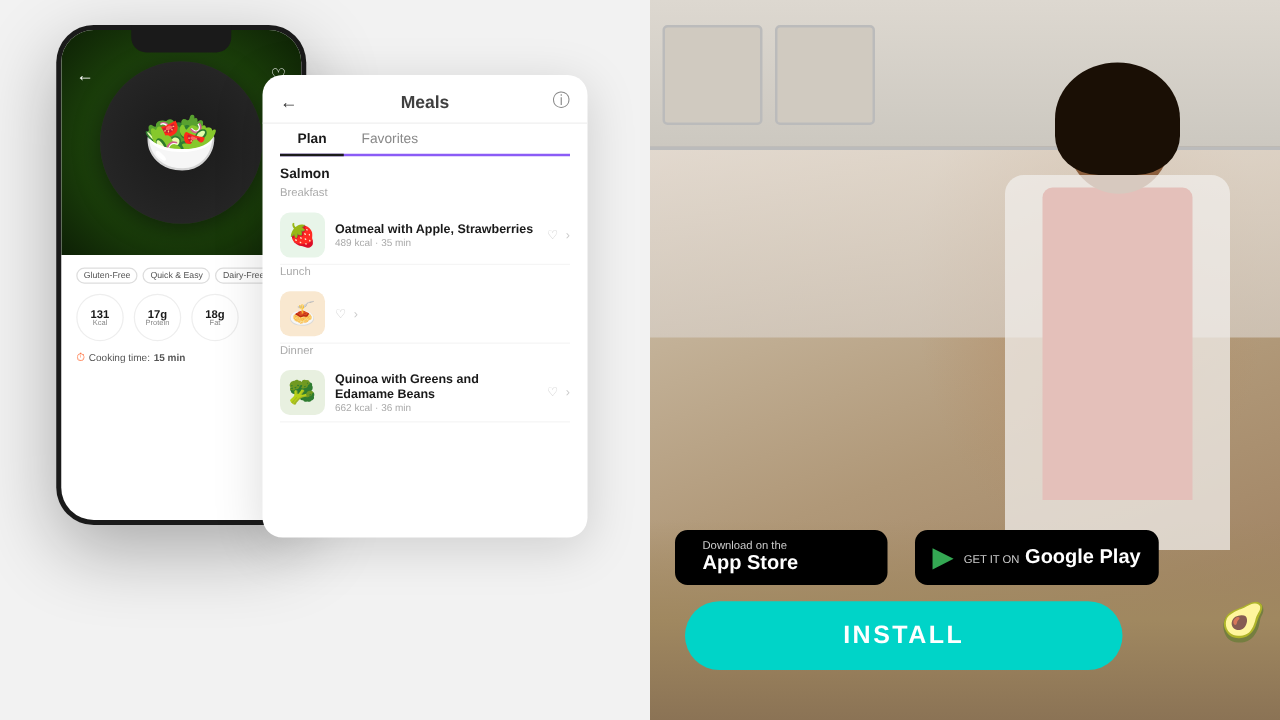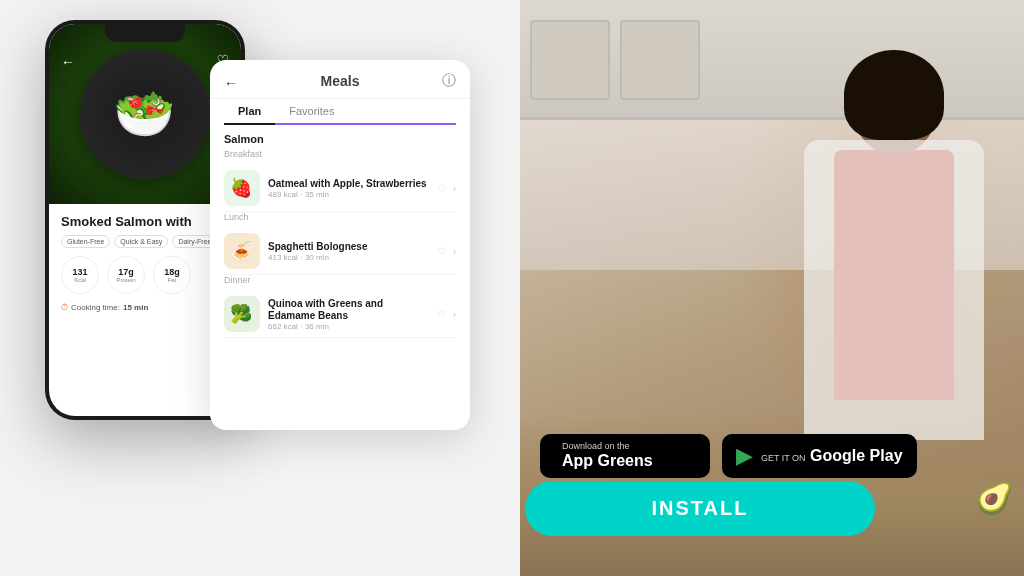--- a/index.html
+++ b/index.html
@@ -269,24 +269,24 @@
     
     .right-section {
       width: 504px;
       height: 576px;
       position: relative;
       overflow: hidden;
     }
     
     .store-buttons {
       position: absolute;
-      bottom: 98px;
+      bottom: 108px;
       left: 20px;
       display: flex;
-      gap: 12px;
+      gap: 22px;
       z-index: 10;
     }
     .app-store-btn {
       background: #000;
       color: #fff;
       border-radius: 10px;
       padding: 8px 14px;
       display: flex;
       align-items: center;
       gap: 8px;
@@ -331,21 +331,21 @@
       line-height: 1;
     }
     .google-main {
       font-size: 16px;
       font-weight: 600;
       line-height: 1.2;
     }
     .install-btn {
       position: absolute;
       bottom: 40px;
-      left: 5px;
+      left: 28px;
       background: #00d4c8;
       color: #fff;
       font-size: 20px;
       font-weight: 800;
       letter-spacing: 2px;
       border: none;
       border-radius: 35px;
       padding: 16px 0;
       width: 350px;
       text-align: center;
@@ -380,21 +380,20 @@
     <div class="phone-notch"></div>
     <div class="phone-screen">
       <div class="phone-food-img">
         <div class="phone-back-arrow">←</div>
         <div class="phone-heart">♡</div>
         <div class="phone-food-plate">
           <span class="food-emoji">🥗</span>
         </div>
       </div>
       <div class="phone-content">
-        <div class="phone-title">Smoked Salmon with</div>
         <div class="phone-tags">
           <span class="phone-tag">Gluten-Free</span>
           <span class="phone-tag">Quick &amp; Easy</span>
           <span class="phone-tag">Dairy-Free</span>
         </div>
         <div class="phone-stats">
           <div class="phone-stat">
             <span class="phone-stat-val">131</span>
             <span class="phone-stat-label">Kcal</span>
           </div>
@@ -441,27 +440,20 @@
         </div>
         <div class="meal-actions">
           <span class="meal-heart">♡</span>
           <span class="meal-chevron">›</span>
         </div>
       </div>
 
       <div class="card-subtitle">Lunch</div>
       <div class="meal-item">
         <div class="meal-img" style="background:#f9e8d0;">🍝</div>
-        <div class="meal-info">
-          <div class="meal-name">Spaghetti Bolognese</div>
-          <div class="meal-meta">
-            <span>413 kcal</span>
-            · <span>30 min</span>
-          </div>
-        </div>
         <div class="meal-actions">
           <span class="meal-heart">♡</span>
           <span class="meal-chevron">›</span>
         </div>
       </div>
 
       <div class="card-subtitle">Dinner</div>
       <div class="meal-item">
         <div class="meal-img" style="background:#e8f0e0;">🥦</div>
         <div class="meal-info">
@@ -504,21 +496,21 @@
     <div style="position:absolute;top:130px;right:50px;width:120px;height:250px;background:#c0392b;border-radius:8px 8px 0 0;z-index:1;"></div>
   </div>
 
   <div class="counter-food">🥑</div>
 
   <div class="store-buttons">
     <div class="app-store-btn">
       <span class="app-store-icon"></span>
       <div class="app-store-text">
         <span class="app-store-sub">Download on the</span>
-        <span class="app-store-main">App Greens</span>
+        <span class="app-store-main">App Store</span>
       </div>
     </div>
     <div class="google-play-btn">
       <span class="google-play-icon" style="color:#34a853;font-size:22px;">▶</span>
       <div>
         <span class="google-sub">GET IT ON</span>
         <span class="google-main">Google Play</span>
       </div>
     </div>
   </div>

